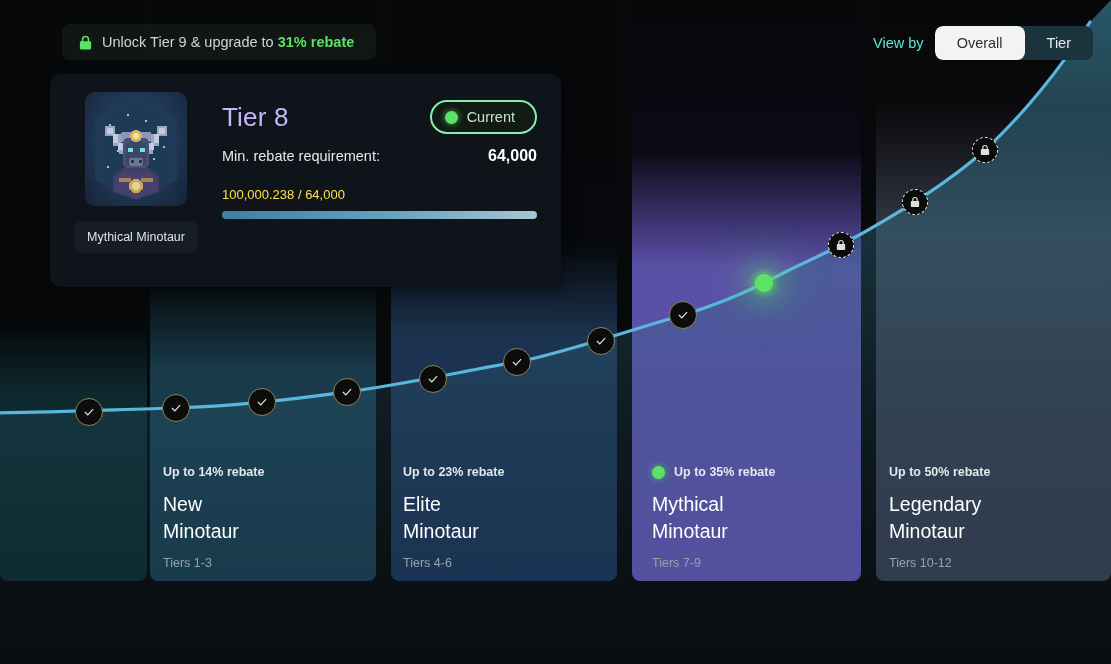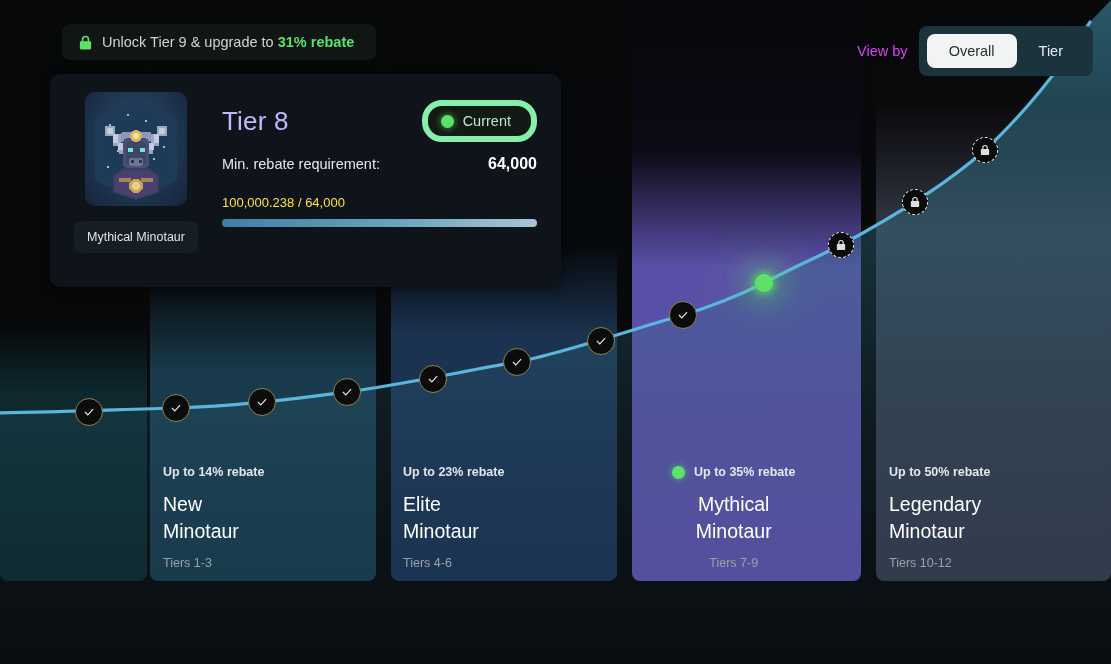--- a/index.html
+++ b/index.html
@@ -58,22 +58,22 @@
     display: flex; align-items: center; gap: 9px;
     padding: 0 22px 0 16px; border-radius: 8px;
     background: rgba(20,26,24,0.82);
     font-size: 14.5px; color: #cfd6cd; white-space: nowrap;
   }
   #unlock-banner .lock-glyph svg { width: 15px; height: 17px; display:block; fill: #5ce267; }
   #unlock-banner .hl { color: #5ce267; font-weight: bold; }
 
   
   #viewby { position: absolute; right: 18px; top: 26px; display: flex; align-items: center; gap: 11px; }
-  #viewby .vb-label { font-size: 14.5px; color: #d946ef; }
-  .seg { display: flex; background: #1b333c; border-radius: 8px; padding: 8px; overflow: hidden; }
+  #viewby .vb-label { font-size: 14.5px; color: #5eead4; }
+  .seg { display: flex; background: #1b333c; border-radius: 8px; padding: 0; overflow: hidden; }
   .seg button {
     border: none; font-family: inherit; font-size: 14.5px; cursor: pointer;
     padding: 9px 22px; background: transparent; color: #e9eef1;
   }
   .seg button.active { background: #f2f4f3; color: #2b2f33; border-radius: 8px; }
 
   
   #tier-card {
     position: absolute; left: 50px; top: 74px; width: 511px; height: 213px;
     background: #0e1419; border-radius: 10px; display: flex; overflow: hidden;
@@ -88,21 +88,21 @@
   .avatar svg { position: absolute; inset: 0; width: 100%; height: 100%; }
   .avatar-name {
     margin-top: 15px; font-size: 12.5px; color: #dfe5ea;
     background: #161d23; border-radius: 7px; padding: 9px 13px; white-space: nowrap;
   }
   .card-right { flex: 1; padding: 26px 24px 0 0; }
   .card-head { display: flex; align-items: center; justify-content: space-between; }
   .tier-title { font-size: 26px; color: #c4b5fd; letter-spacing: .2px; text-align: center; }
   .current-badge {
     display: flex; align-items: center; gap: 9px;
-    border: 6px solid #86efac; border-radius: 20px; padding: 7px 20px 7px 13px;
+    border: 2px solid #86efac; border-radius: 20px; padding: 7px 20px 7px 13px;
     background: #111a14; cursor: pointer;
   }
   .current-badge .dot { width: 13px; height: 13px; border-radius: 50%; background: #5ce267; box-shadow: 0 0 7px rgba(92,226,103,.75); }
   .current-badge .txt { font-size: 14.5px; color: #bfe7c4; }
   .kv { display: flex; align-items: center; justify-content: space-between; }
   .kv.rebate { margin-top: 27px; padding-bottom: 12px; border-bottom: 1px solid #222a31; }
   .kv.rebate .k { font-size: 14.5px; color: #5ba864; }
   .kv.rebate .v { font-size: 14.5px; color: #5ce267; font-weight: bold; }
   .kv.req { margin-top: 13px; }
   .kv.req .k { font-size: 14.5px; color: #e3e8ec; }
@@ -306,21 +306,21 @@
         <div class="name"><span>New</span><br><span>Minotaur</span></div>
         <div class="range">Tiers 1-3</div>
       </div>
       <div class="caption" style="left: 403px;">
         <div class="rebate-row">
           <span class="rebate">Up to 23% rebate</span>
         </div>
         <div class="name"><span>Elite</span><br><span>Minotaur</span></div>
         <div class="range">Tiers 4-6</div>
       </div>
-      <div class="caption" style="left: 672px; text-align: center;">
+      <div class="caption" style="left: 652px;">
         <div class="rebate-row">
           <span class="rebate-dot"></span>
           <span class="rebate">Up to 35% rebate</span>
         </div>
         <div class="name"><span>Mythical</span><br><span>Minotaur</span></div>
         <div class="range">Tiers 7-9</div>
       </div>
       <div class="caption" style="left: 889px;">
         <div class="rebate-row">
           <span class="rebate">Up to 50% rebate</span>

